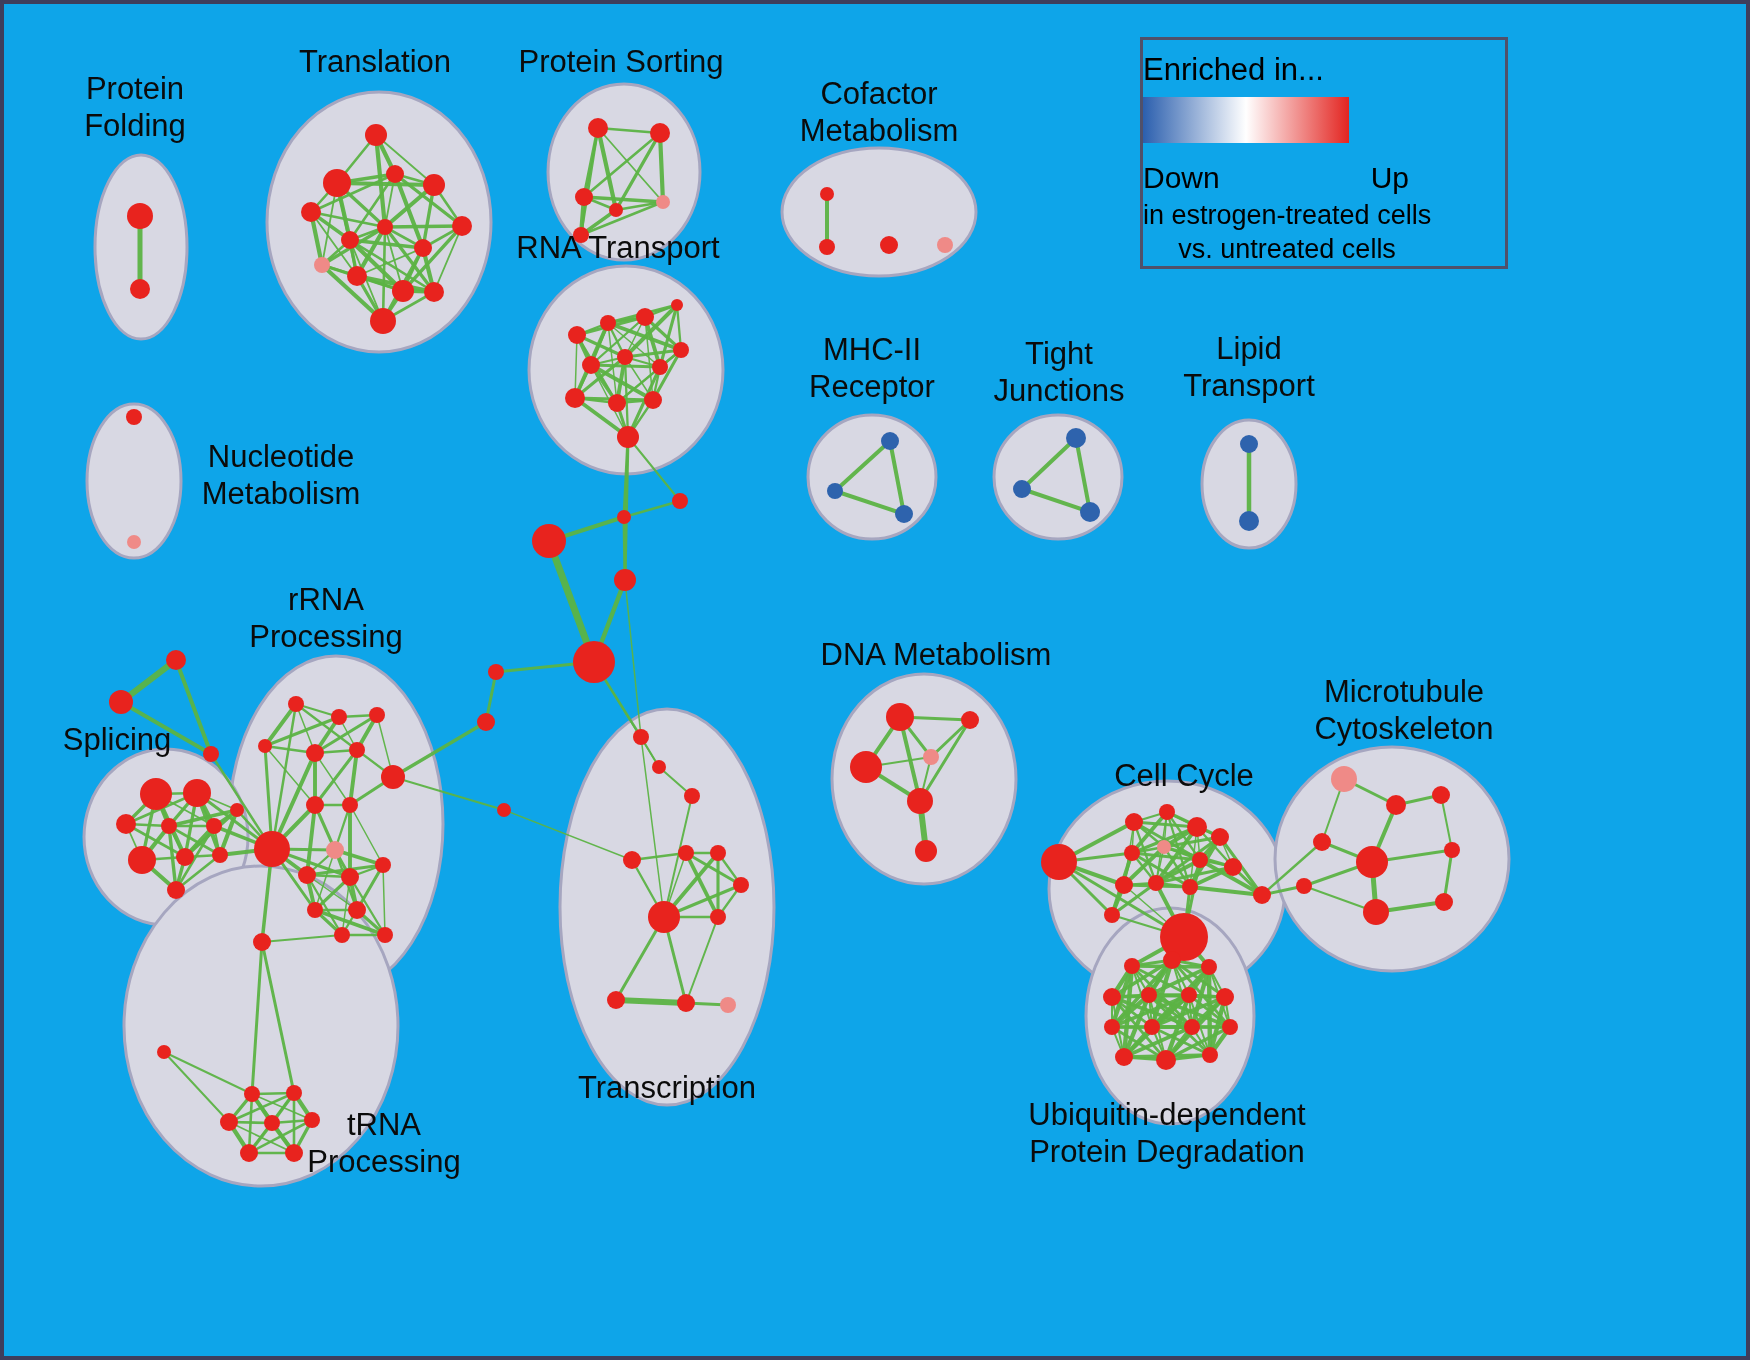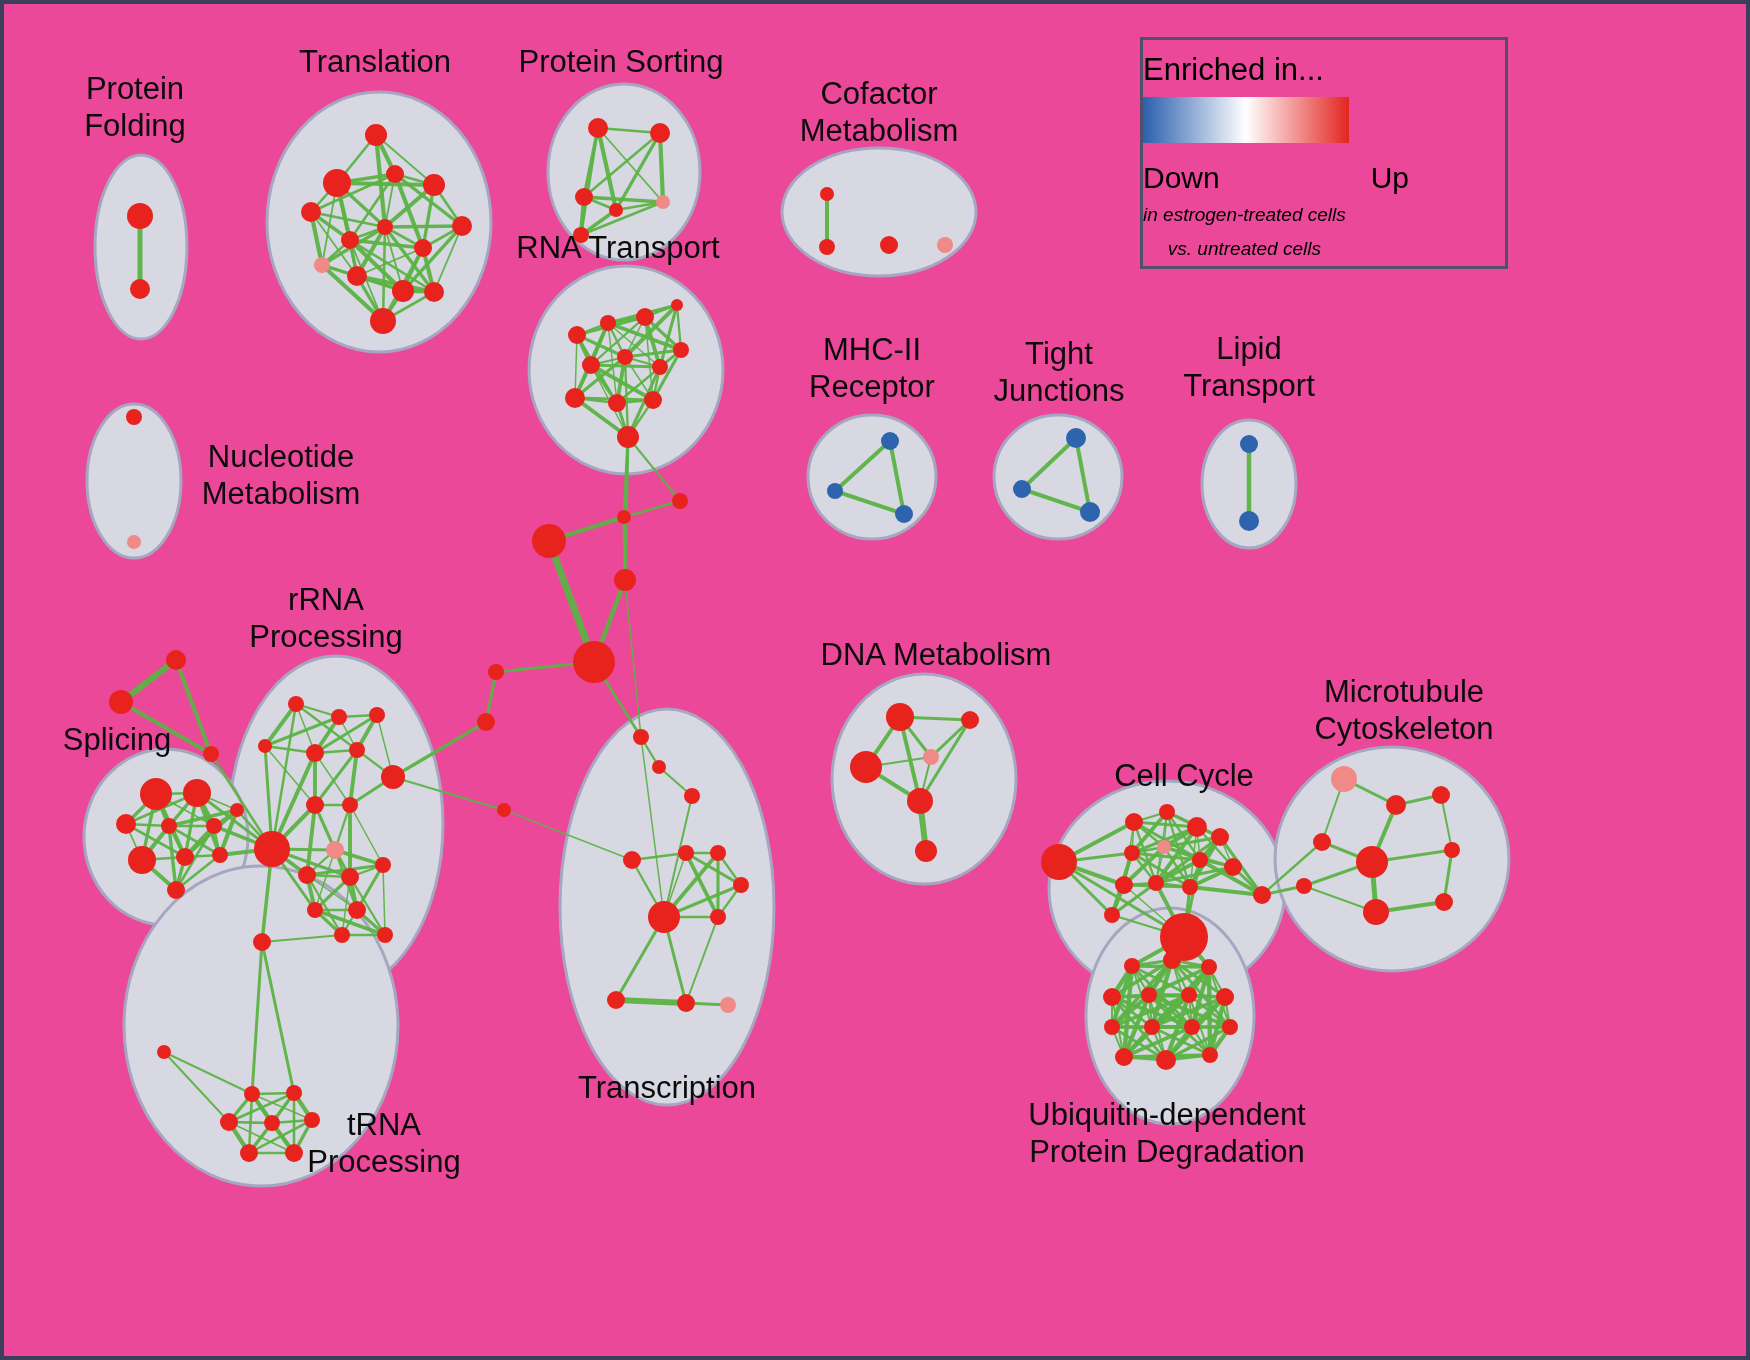--- a/index.html
+++ b/index.html
@@ -1,37 +1,37 @@
 <!DOCTYPE html>
 <html><head>
 <meta charset="utf-8">
 <style>
   html,body{margin:0;padding:0;background:#ffffff;}
   #figure{
     position:relative;
     width:1750px;height:1360px;
-    background:#ec4899;
+    background:#0ea5e9;
     border:4px solid #3e3e5c;
     box-sizing:border-box;
     font-family:"Liberation Sans",sans-serif;
     overflow:hidden;
   }
   #network{position:absolute;left:0;top:0;}
   #network text{font-family:"Liberation Sans",sans-serif;}
   #legend{
     position:absolute;left:1136px;top:33px;width:368px;height:232px;
     border:3px solid #50506a;
     box-sizing:border-box;
     display:flex;flex-direction:column;align-items:flex-start;
     color:#000;
   }
   #legend .title{font-size:31px;margin-top:12px;}
   #legend .bar{width:206px;height:47px;margin-top:9px;}
   #legend .ends{width:266px;display:flex;justify-content:space-between;font-size:30px;margin-top:18px;}
-  #legend .sub{font-size:19px;line-height:34px;text-align:center;margin-top:3px;font-style:italic;}
+  #legend .sub{font-size:27px;line-height:34px;text-align:center;margin-top:3px;}
 </style>
 </head>
 <body>
 
 <div id="figure">
   <svg id="network" width="1750" height="1360" viewBox="0 0 1750 1360">
       <ellipse cx="137" cy="243" rx="46" ry="92" fill="#d8d8e3" stroke="#a6a6c0" stroke-width="3"></ellipse>
       <ellipse cx="375" cy="218" rx="112" ry="130" fill="#d8d8e3" stroke="#a6a6c0" stroke-width="3"></ellipse>
       <ellipse cx="620" cy="168" rx="76" ry="88" fill="#d8d8e3" stroke="#a6a6c0" stroke-width="3"></ellipse>
       <ellipse cx="875" cy="208" rx="97" ry="64" fill="#d8d8e3" stroke="#a6a6c0" stroke-width="3"></ellipse>

